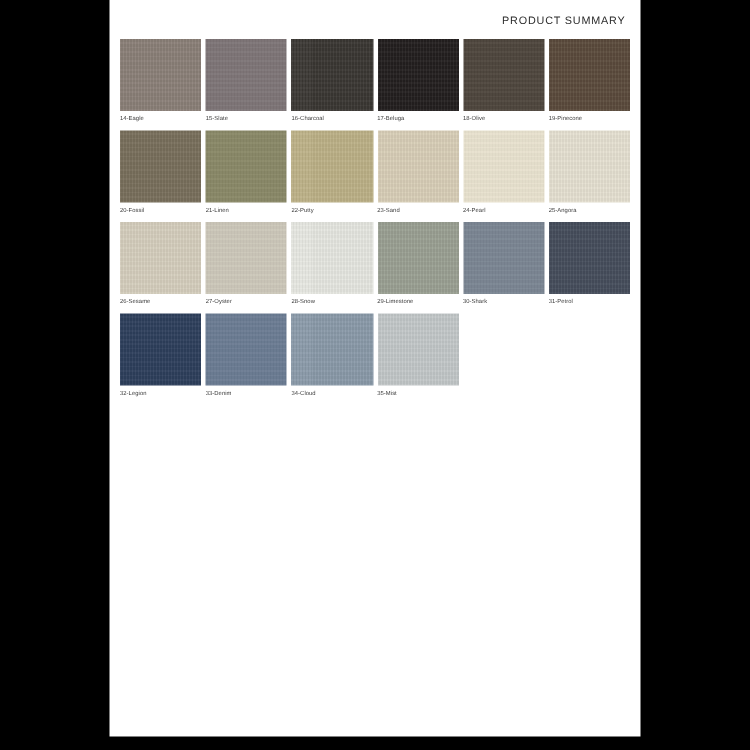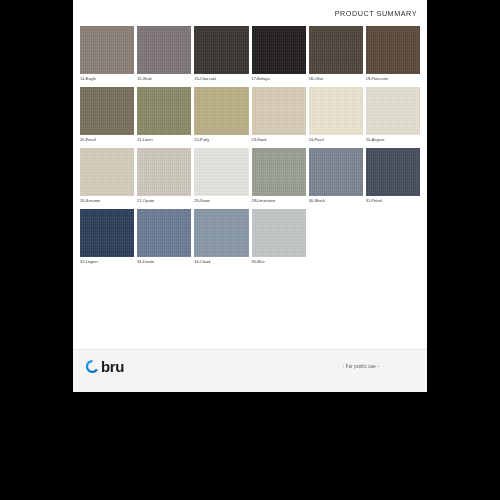--- a/index.html
+++ b/index.html
@@ -17,21 +17,21 @@
     position: relative;
     width: 500px;
     height: 500px;
     background: #000000;
   }
   .page {
     position: absolute;
     left: 73px;
     top: 0px;
     width: 354px;
-    height: 392px;
+    height: 491px;
     background: #ffffff;
     box-sizing: border-box;
   }
   .page-header {
     position: absolute;
     top: 9px;
     right: 10px;
     font-size: 7.2px;
     letter-spacing: 0.55px;
     color: #2b2b2b;
@@ -212,34 +212,15 @@
         <div class="swatch-cell">
           <div class="swatch-chip" style="background: rgb(138, 154, 169);"></div>
           <div class="swatch-label">34-Cloud</div>
         </div>
         <div class="swatch-cell">
           <div class="swatch-chip" style="background: rgb(195, 200, 201);"></div>
           <div class="swatch-label">35-Mist</div>
         </div>
       </div>
 
-    <div class="footer">
-      <div class="logo">
-        <span class="logo-mark">
-          <svg viewBox="0 0 40 40" width="15" height="15" aria-hidden="true">
-            <defs>
-              <linearGradient id="bruGrad" x1="0" y1="0" x2="1" y2="1">
-                <stop offset="0%" stop-color="#23a7f0"></stop>
-                <stop offset="55%" stop-color="#0b7fd4"></stop>
-                <stop offset="100%" stop-color="#0a5fa8"></stop>
-              </linearGradient>
-            </defs>
-            <path d="M20 2.5 A17.5 17.5 0 1 0 34.5 29.5 L28.5 25.8 A10.8 10.8 0 1 1 20 9.2 Z" fill="url(#bruGrad)"></path>
-            <circle cx="20" cy="20" r="10.8" fill="none" stroke="#ffffff" stroke-width="0.6"></circle>
-          </svg>
-        </span>
-        <span class="logo-text">bru</span>
-      </div>
-      <div class="footer-note">- For public use -</div>
-    </div>
 
   </div>
 </div>
 
 </body></html>

